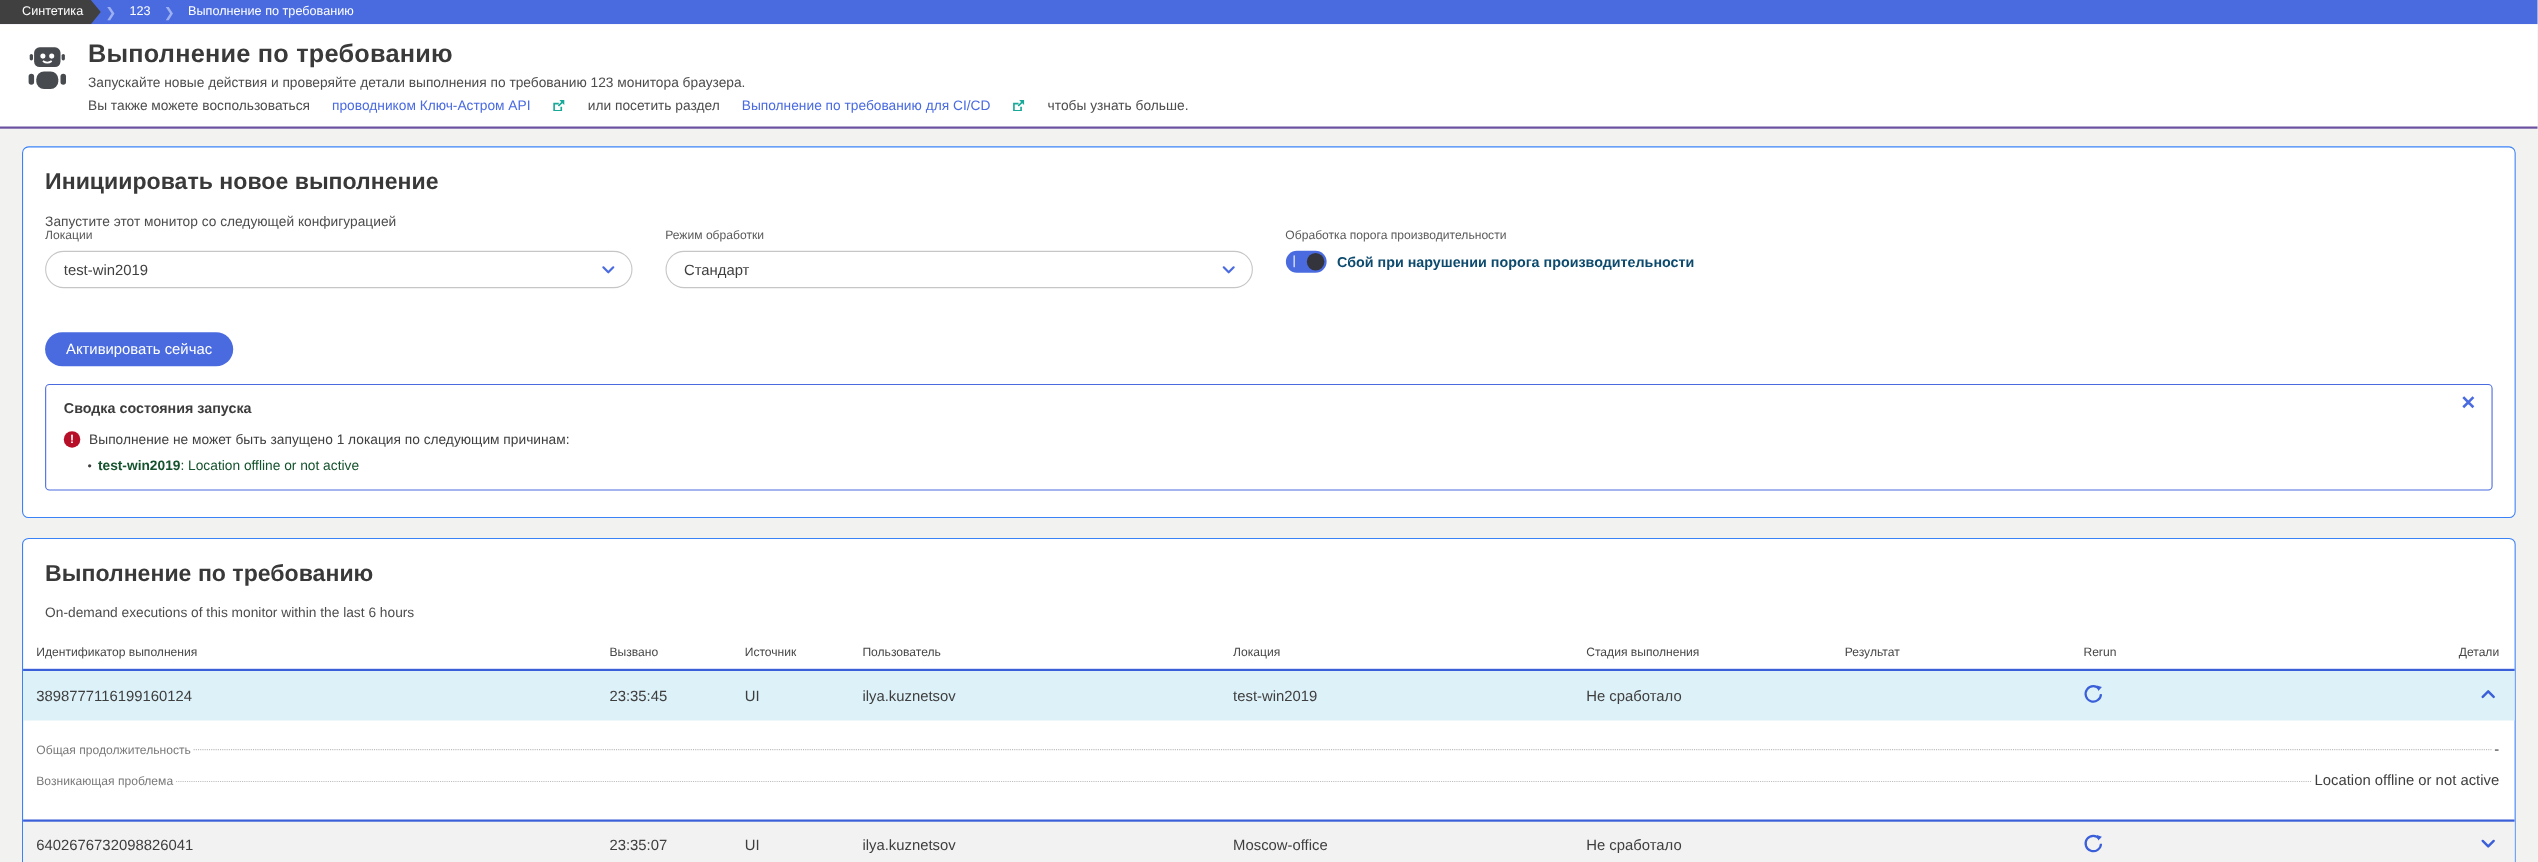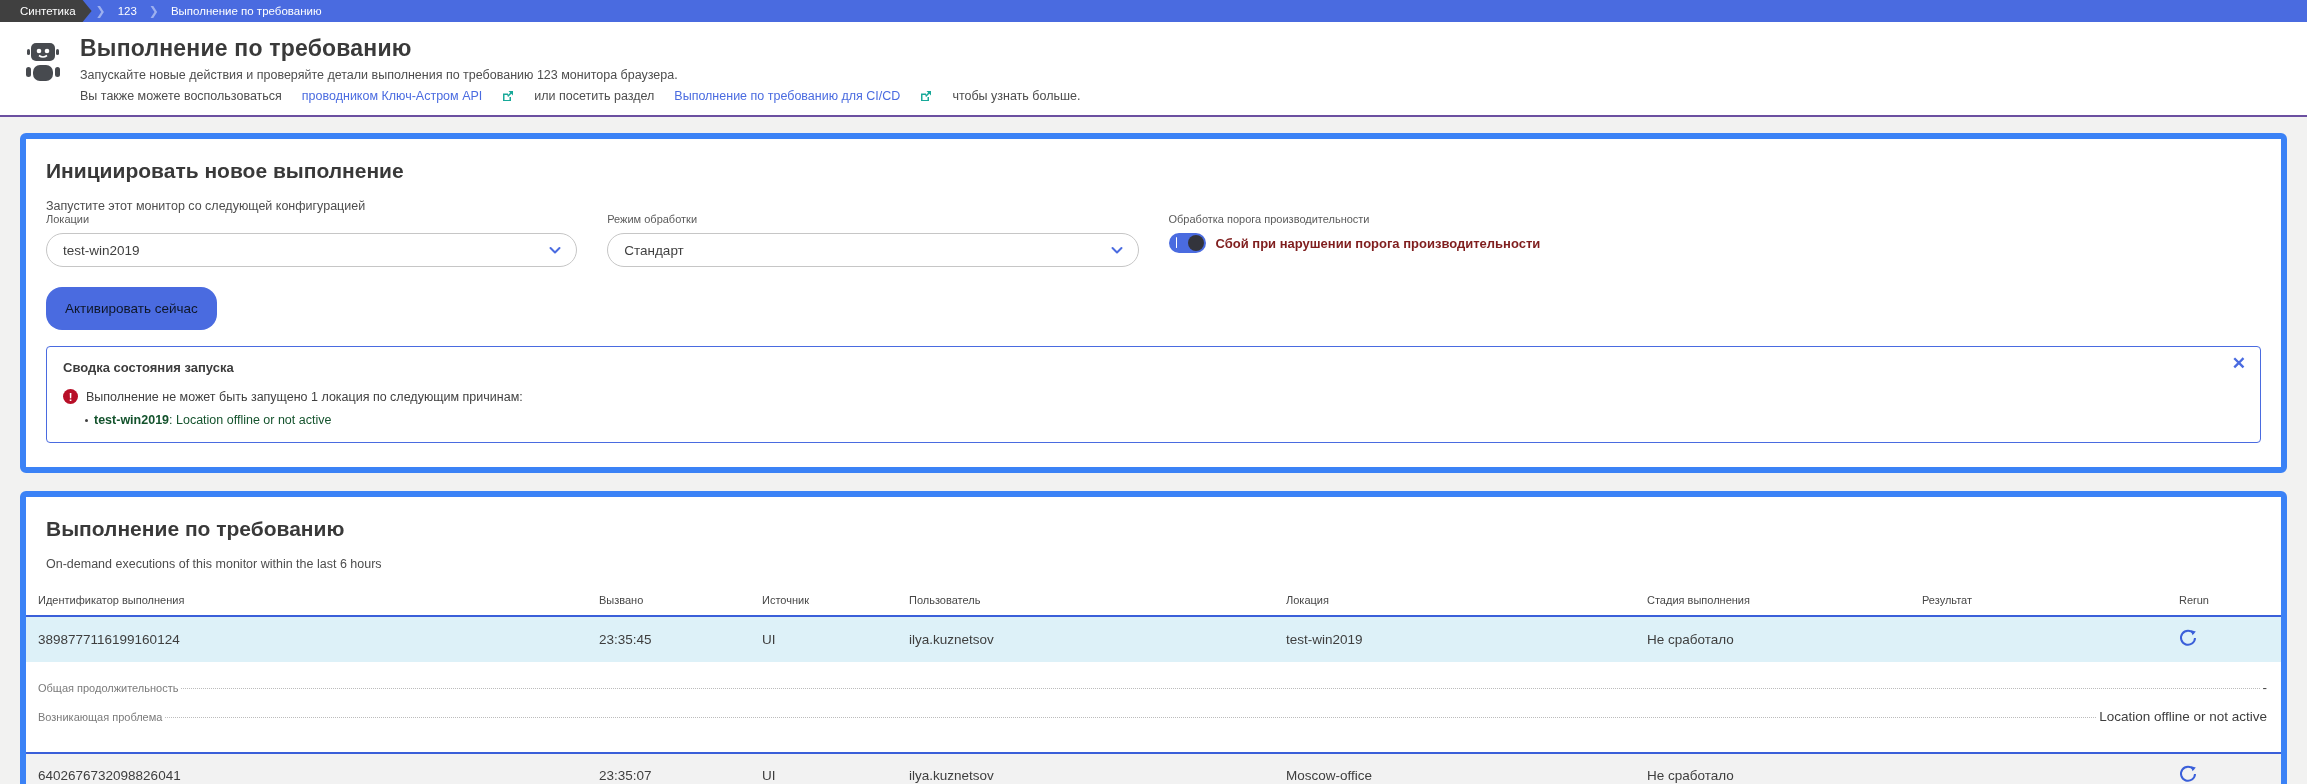--- a/index.html
+++ b/index.html
@@ -18,59 +18,59 @@
                  display:flex; gap:16px; }
   .robot-wrap { width:40px; padding-top:6px; flex:0 0 auto; }
   .ph-title { font-size:23px; font-weight:bold; color:#3a3a3a; letter-spacing:0.2px; }
   .ph-sub { font-size:12.5px; color:#4d4d4d; margin-top:6px; }
   .ph-note { font-size:12.5px; color:#4d4d4d; margin-top:7px; display:flex; align-items:center; gap:20px; }
   .ph-note a { color:#4a6be0; text-decoration:none; cursor:pointer; }
   .ext-icon { display:inline-block; width:12px; height:12px; }
 
   
   .content { padding:16px 20px 0 20px; }
-  .card { background:#fff; border:6px solid #3b82f6; border-radius:6px; margin-bottom:18px; }
+  .card { background:#fff; border:1px solid #3b82f6; border-radius:6px; margin-bottom:18px; }
   .card-pad { padding:20px 20px 24px 20px; }
   .card-title { font-size:21px; font-weight:bold; color:#393939; }
   .card-sub { font-size:12.5px; color:#4d4d4d; margin-top:16px; }
 
   
   .form-grid { display:grid; grid-template-columns:repeat(4,1fr); column-gap:30px; }
   .fld-label { font-size:11px; color:#5a5a5a; margin-bottom:8px; }
   .select { height:34px; border:1px solid #c6c6c6; border-radius:17px; background:#fff;
             display:flex; align-items:center; justify-content:space-between; padding:0 14px 0 16px;
             font-size:13.5px; color:#3f3f3f; cursor:pointer; }
   .sel-chev { width:14px; height:14px; flex:0 0 auto; }
   .toggle-line { display:flex; align-items:center; gap:10px; margin-top:7px; }
   .toggle { width:37px; height:20px; border-radius:10px; position:relative; cursor:pointer; flex:0 0 auto; }
   .toggle.on { background:#4a6be0; }
   .toggle.on .knob { position:absolute; right:2px; top:2px; width:16px; height:16px; border-radius:50%; background:#33343c; }
   .toggle.on .mark-i { position:absolute; left:7px; top:4px; width:1.8px; height:11px; background:#fff; border-radius:1px; }
   .toggle.off { background:#fff; border:1.6px solid #2e2e33; }
   .toggle.off .knob { position:absolute; left:1.5px; top:1.5px; width:14px; height:14px; border-radius:50%; background:#2e2e33; }
   .toggle.off .mark-o { position:absolute; right:4px; top:5px; width:6px; height:6px; border:1.4px solid #2e2e33; border-radius:50%; }
-  .toggle-text { font-size:13px; font-weight:600; color:#7f1d1d; }
-
-  .btn-primary { margin-top:20px; height:43px; background:#4a6be0; color:#0f172a; font-size:13.5px;
+  .toggle-text { font-size:13px; font-weight:600; color:#0c4a6e; }
+
+  .btn-primary { margin-top:40px; height:31px; background:#4a6be0; color:#ffffff; font-size:13.5px;
                  border:none; border-radius:16px; padding:0 19px; cursor:pointer; font-family:inherit; }
 
   
   .alert { margin-top:16px; border:1px solid #4a6be0; border-radius:4px; padding:13px 16px 15px 16px; position:relative; }
   .alert-title { font-size:13px; font-weight:bold; color:#3c3c3c; }
   .alert-close { position:absolute; top:8px; right:14px; color:#4a6be0; font-size:17px; font-weight:bold;
                  cursor:pointer; line-height:1; }
   .alert-msg { display:flex; align-items:center; gap:8px; margin-top:14px; font-size:12.5px; color:#3f3f3f; }
   .err-ico { width:15px; height:15px; border-radius:50%; background:#b80f28; color:#fff; font-size:11px;
              font-weight:bold; display:flex; align-items:center; justify-content:center; flex:0 0 auto; }
   .alert-bullet { margin:9px 0 0 22px; font-size:12.5px; color:#14532d; display:flex; align-items:center; gap:6px; }
   .bullet-dot { width:3px; height:3px; border-radius:50%; background:#3f3f3f; display:inline-block; }
   .alert-bullet b { font-weight:bold; }
 
   
-  .t-grid { display:grid; grid-template-columns:533px 123px 107px 337px 321px 235px 207px 260px 1fr; align-items:center;gap:40px; }
+  .t-grid { display:grid; grid-template-columns:533px 123px 107px 337px 321px 235px 207px 260px 1fr; align-items:center; }
   .t-head { height:32px; border-bottom:2px solid #3a5fd9; margin-top:14px; }
   .t-head > div { font-size:11px; color:#474747; }
   .cell-first { padding-left:12px; }
   .cell-last { text-align:right; padding-right:14px; }
   .t-row { height:45px; font-size:13.5px; color:#3e3e3e; }
   .row-selected { background:#ddf1f8; }
   .row-grey { background:#f2f2f2; border-top:2px solid #3a5fd9; }
   .icon-btn { display:inline-flex; width:18px; height:18px; cursor:pointer; }
   .rerun-cell { padding-left:10px; }
 

